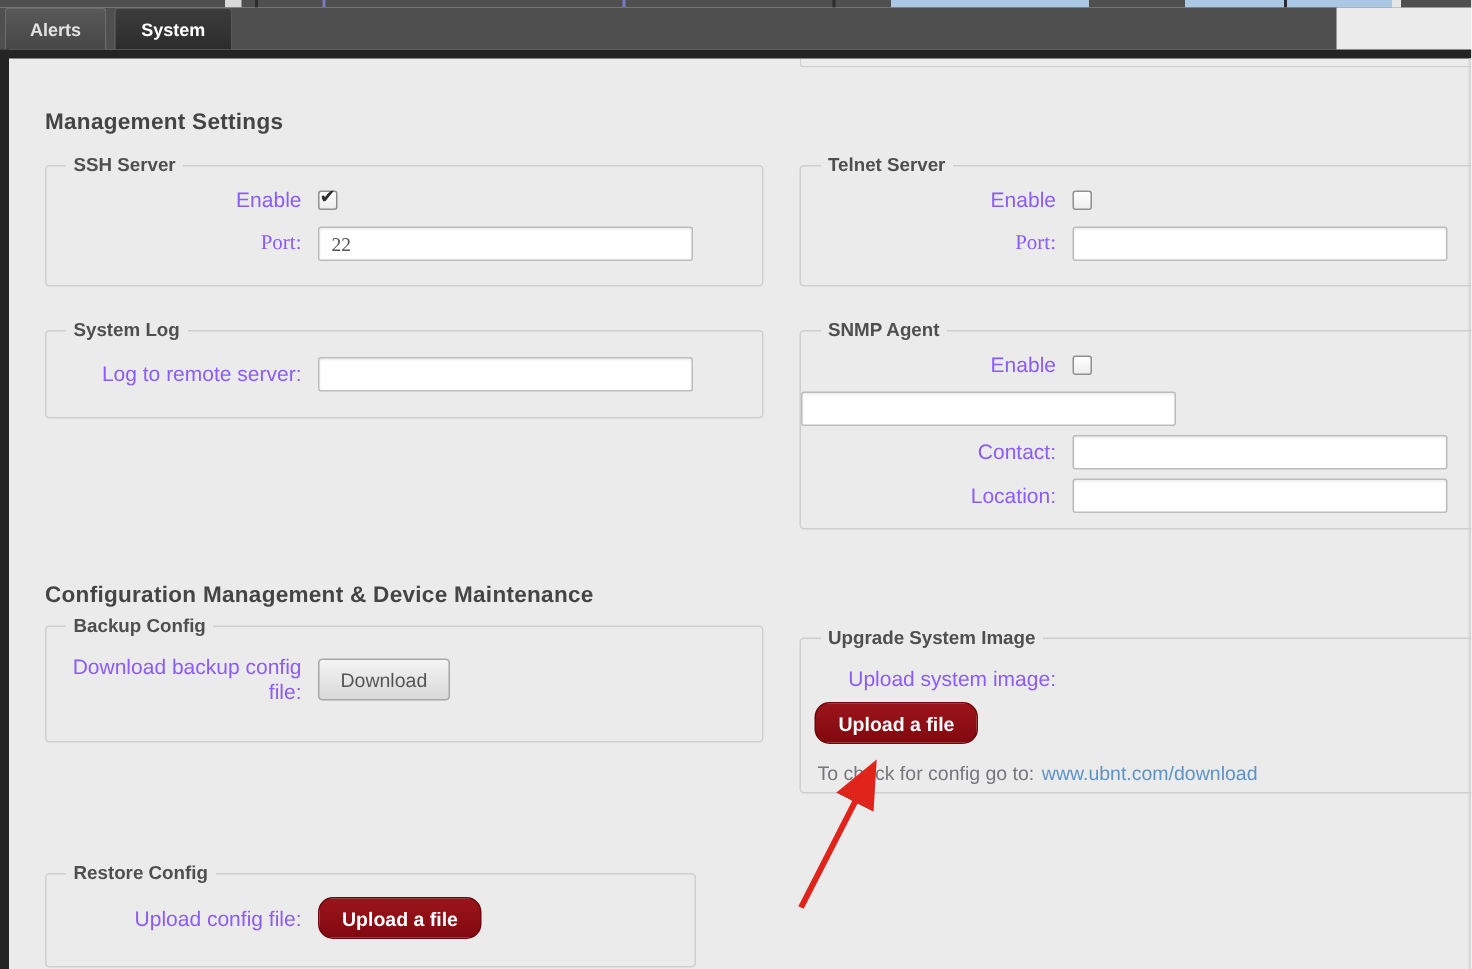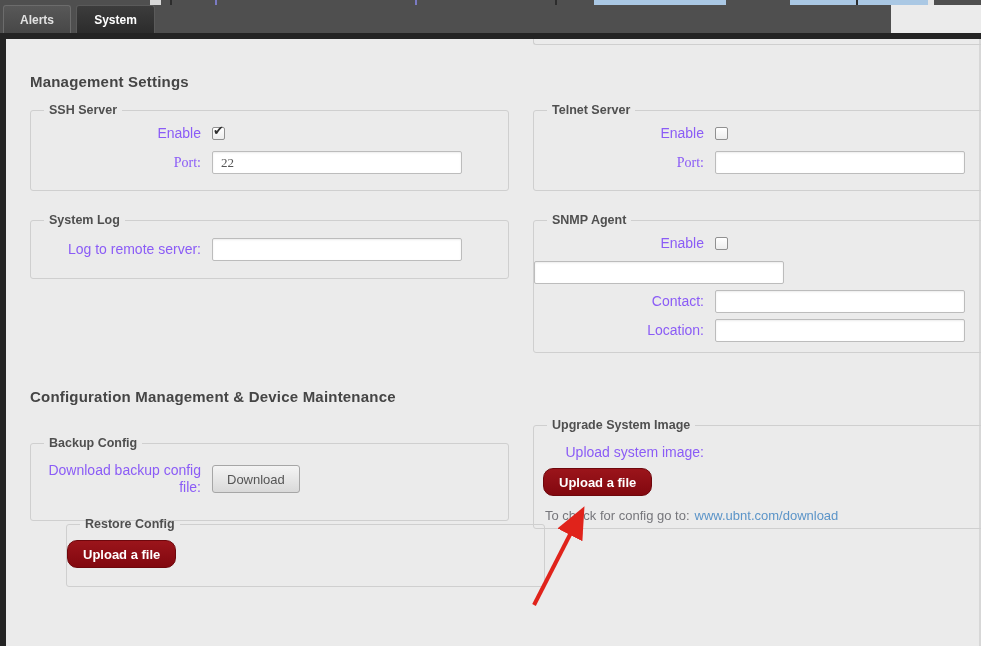--- a/index.html
+++ b/index.html
@@ -45,23 +45,23 @@
     position:absolute; margin:0; padding:0; box-sizing:border-box;
     border:1px solid #cfcfcf; border-radius:3px; background:transparent;
   }
   fieldset.panel legend {
     margin-left:13px; padding:0 5px; font-size:12.5px; font-weight:bold; color:#4f4f4f;
   }
   #panel-ssh     { left:30px;  top:103px; width:479px; height:88px; }
   #panel-telnet  { left:533px; top:103px; width:465px; height:88px; }
   #panel-syslog  { left:30px;  top:213px; width:479px; height:66px; }
   #panel-snmp    { left:533px; top:213px; width:465px; height:140px; }
-  #panel-backup  { left:30px;  top:436px; width:479px; height:85px; }
+  #panel-backup  { left:30px;  top:410px; width:479px; height:85px; }
   #panel-upgrade { left:533px; top:418px; width:465px; height:111px; }
-  #panel-restore { left:30px;  top:517px; width:479px; height:70px;margin-left:36px; }
+  #panel-restore { left:30px;  top:575px; width:434px; height:70px; }
   
   .row { display:flex; align-items:center; margin-top:8px; }
   .row .lbl {
     flex:none; width:170px; text-align:right; padding-right:11px;
     font-size:14px; color:#8b5cf6; line-height:17px;
   }
   .row-check { margin-top:7px; height:18px; }
   .row-port { margin-top:9px;font-family:Liberation Serif, serif; }
   .row-remote { margin-top:11px; }
   .row-snmp1 { margin-top:9px; }
@@ -207,20 +207,21 @@
     </div>
     <div class="row row-hint">
       <span>To check for config go to:</span>
       <a class="link">www.ubnt.com/download</a>
     </div>
   </fieldset>
 
   <fieldset class="panel" id="panel-restore">
     <legend>Restore Config</legend>
     <div class="row row-restore">
+      <span class="lbl">Upload config file:</span>
       <button class="btn btn-red">Upload a file</button>
     </div>
   </fieldset>
 
   <svg class="arrow-annot" width="80" height="122" viewBox="0 0 80 122">
     <defs>
       <marker id="ah" markerWidth="9" markerHeight="8" refX="5" refY="3.5" orient="auto">
         <path d="M0,0 L8,3.5 L0,7 z" style="fill:var(--arrow-red,#e0231b)"></path>
       </marker>
     </defs>

